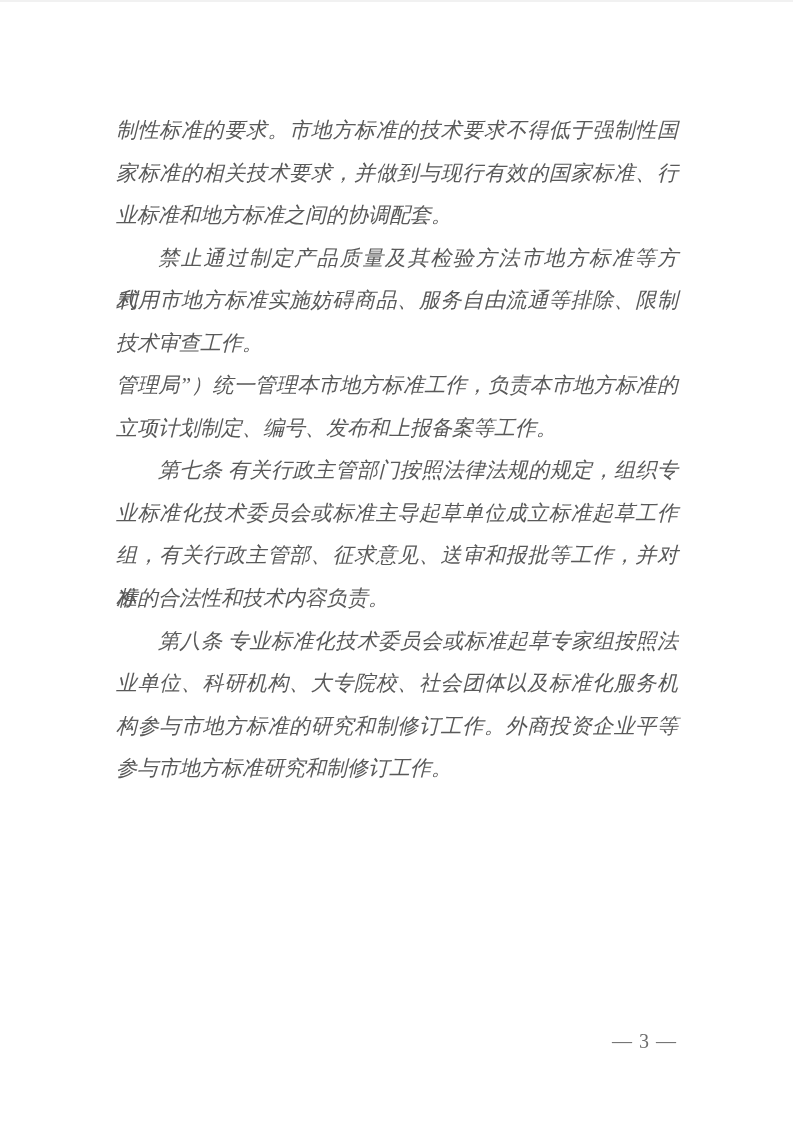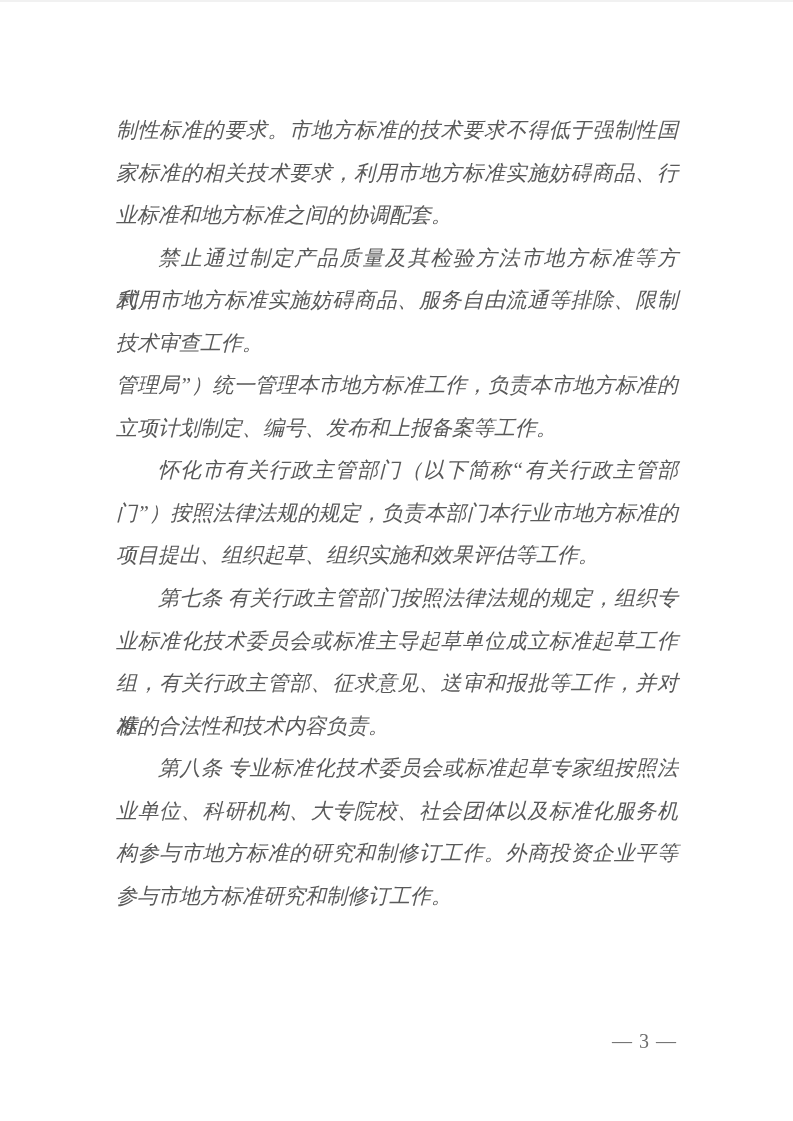--- a/index.html
+++ b/index.html
@@ -61,36 +61,31 @@
     white-space: nowrap;
   }
 </style>
 </head>
 <body>
 
 <div class="page">
   <div class="doc-body">
       <div class="paragraph">
         <div class="line full">制性标准的要求。市地方标准的技术要求不得低于强制性国</div>
-        <div class="line full">家标准的相关技术要求，利用市地方标准实施妨碍商品、行</div>
+        <div class="line full">家标准的相关技术要求，并做到与现行有效的国家标准、行</div>
         <div class="line last">业标准和地方标准之间的协调配套。</div>
       </div>
       <div class="paragraph">
         <div class="line full indent">禁止通过制定产品质量及其检验方法市地方标准等方式，</div>
         <div class="line full">利用市地方标准实施妨碍商品、服务自由流通等排除、限制</div>
         <div class="line last">技术审查工作。</div>
       </div>
       <div class="paragraph">
         <div class="line full">管理局”）统一管理本市地方标准工作，负责本市地方标准的</div>
         <div class="line last">立项计划制定、编号、发布和上报备案等工作。</div>
-      </div>
-      <div class="paragraph">
-        <div class="line full indent">怀化市有关行政主管部门（以下简称“有关行政主管部</div>
-        <div class="line full">门”）按照法律法规的规定，负责本部门本行业市地方标准的</div>
-        <div class="line last">项目提出、组织起草、组织实施和效果评估等工作。</div>
       </div>
       <div class="paragraph">
         <div class="line full indent">第七条 有关行政主管部门按照法律法规的规定，组织专</div>
         <div class="line full">业标准化技术委员会或标准主导起草单位成立标准起草工作</div>
         <div class="line full">组，有关行政主管部、征求意见、送审和报批等工作，并对标</div>
         <div class="line last">准的合法性和技术内容负责。</div>
       </div>
       <div class="paragraph">
         <div class="line full indent">第八条 专业标准化技术委员会或标准起草专家组按照法</div>
         <div class="line full">业单位、科研机构、大专院校、社会团体以及标准化服务机</div>

